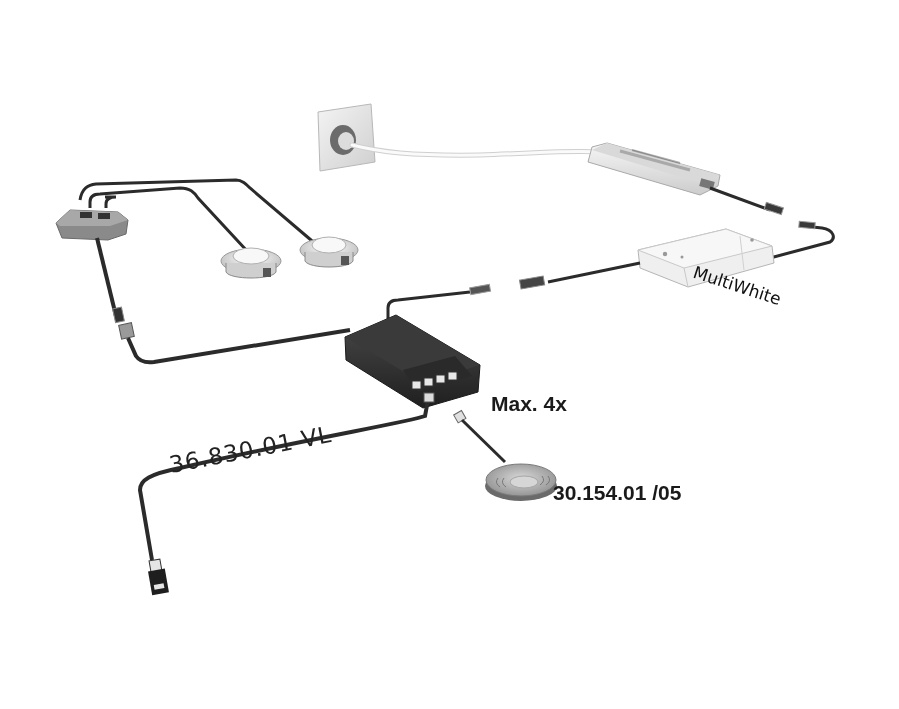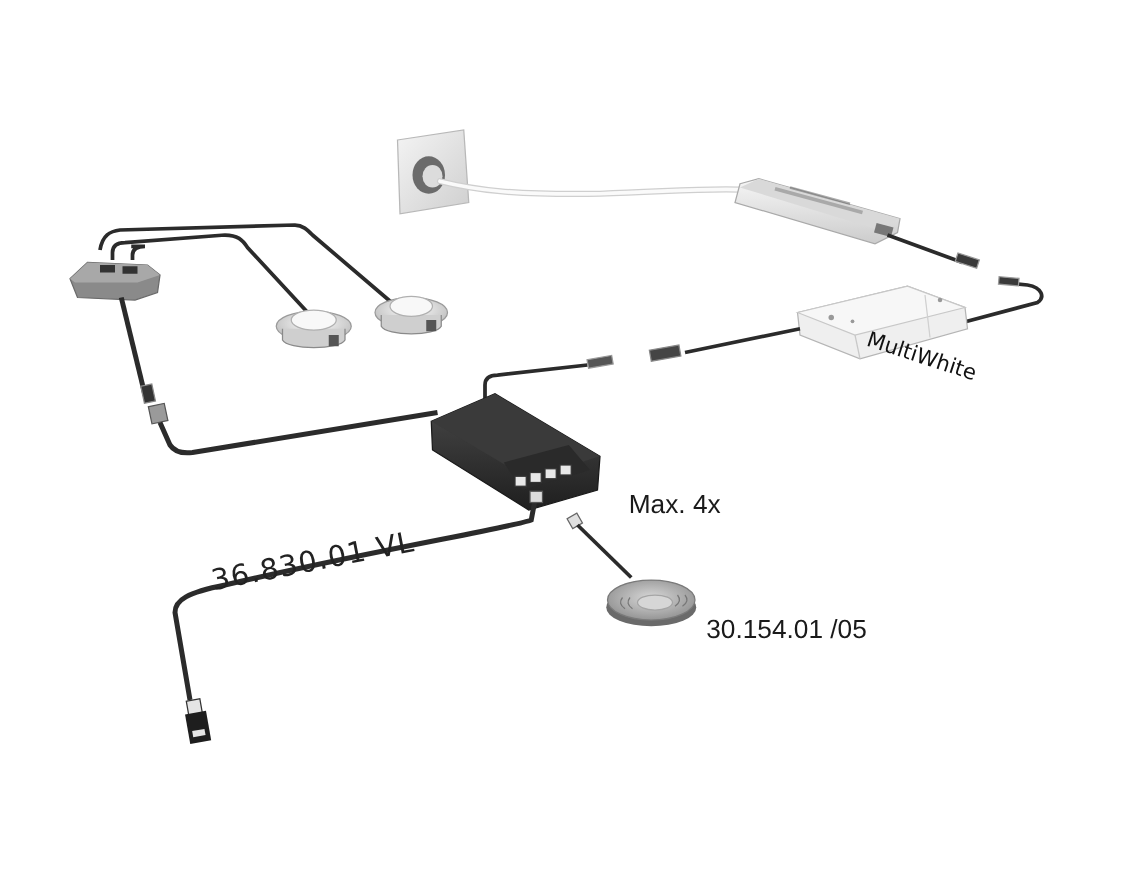--- a/index.html
+++ b/index.html
@@ -1,25 +1,25 @@
 <!DOCTYPE html>
 <html><head>
   <meta charset="utf-8">
   <style>
     html, body { margin: 0; padding: 0; background: #ffffff; }
     body { width: 899px; height: 709px; position: relative; overflow: hidden;
            font-family: "Liberation Sans", sans-serif; }
     #diagram { position: absolute; left: 0; top: 0; width: 899px; height: 709px; }
     .label { position: absolute; color: #1a1a1a; white-space: nowrap; }
-    .lbl-bold { font-weight: normal; font-size: 21px; font-family: "Liberation Sans", sans-serif; margin-left: 12px; }
+    .lbl-bold { font-weight: bold; font-size: 21px; font-family: "Liberation Sans", sans-serif; }
     #lbl-vl { left: 172px; top: 452px; font-size: 23px; letter-spacing: 1px;
               font-family: "DejaVu Sans", sans-serif; color: #222;
               transform: rotate(-11deg); transform-origin: left bottom; }
     #lbl-max { left: 491px; top: 392px; }
-    #lbl-sensor { left: 553px; top: 492px; }
+    #lbl-sensor { left: 553px; top: 481px; }
     #lbl-mw { left: 697px; top: 262px; font-size: 17px; color: #111;
               font-family: "DejaVu Sans", sans-serif;
               transform: rotate(18deg); transform-origin: left top; }
   </style>
 </head>
 <body>
 
 <svg id="diagram" viewBox="0 0 899 709" xmlns="http://www.w3.org/2000/svg">
   <defs>
     <linearGradient id="gSocket" x1="0" y1="0" x2="1" y2="1">

